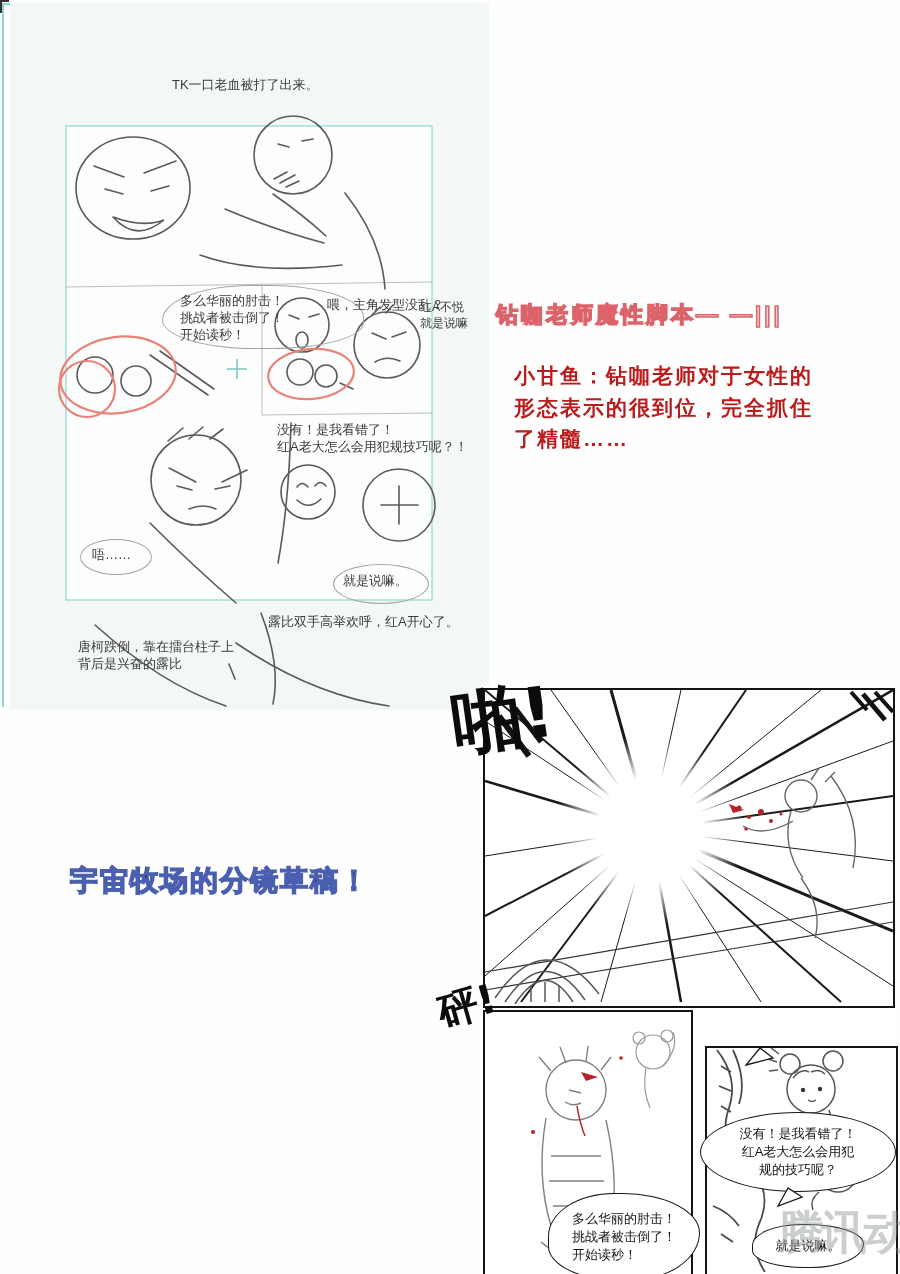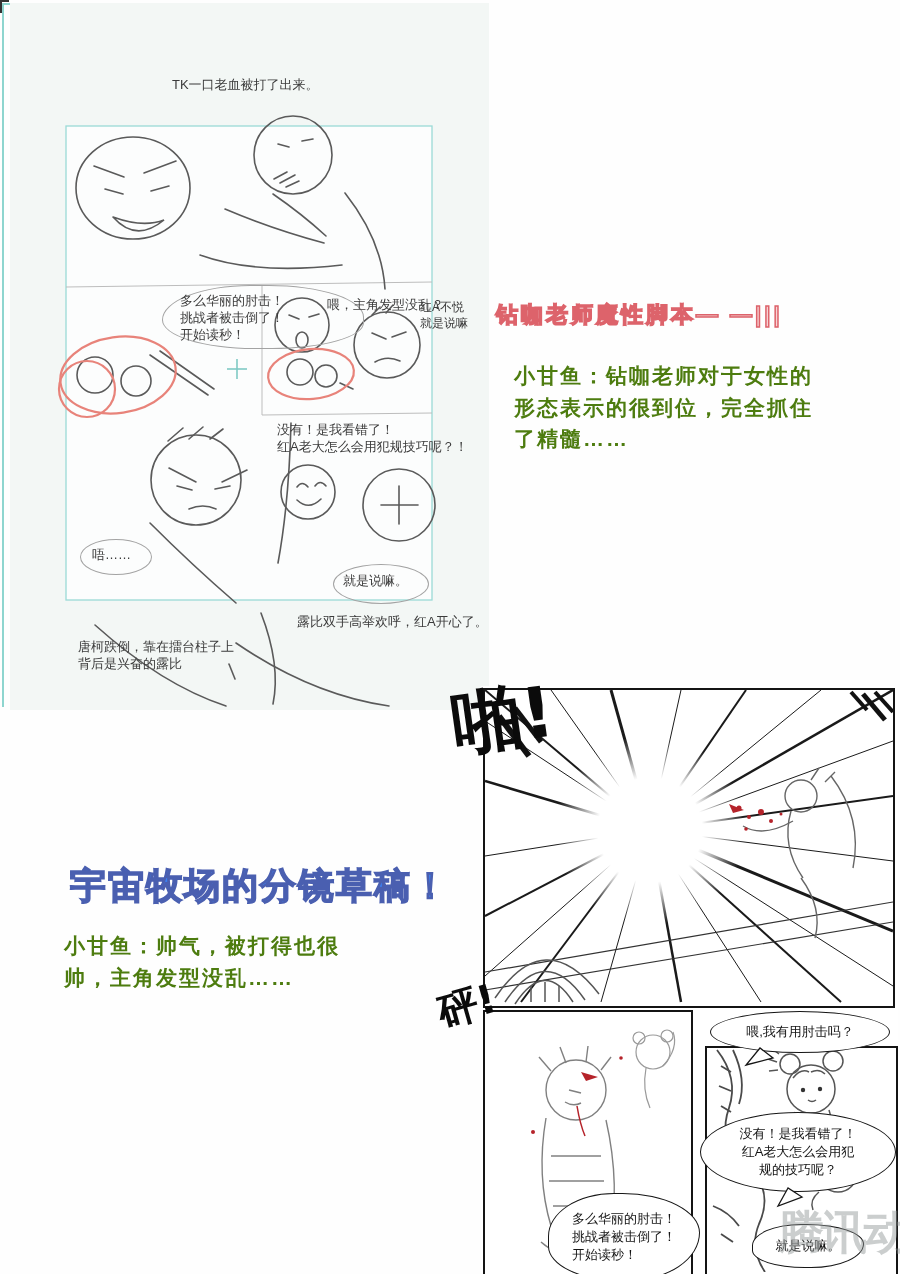--- a/index.html
+++ b/index.html
@@ -11,23 +11,23 @@
   .guide { position:absolute; background:#8ed5cf; }
   .corner-mark { position:absolute; left:0; top:0; width:9px; height:13px; border-left:2px solid #333; border-top:2px solid #333; }
   .sb-art, .comic-art, .tails { position:absolute; pointer-events:none; }
 
   .sb-text { position:absolute; font-size:13px; color:#3b3b3b; line-height:1.32; white-space:pre-line; z-index:3; }
   .sb-outline { position:absolute; border:1px solid #a3a3a3; border-radius:50%; z-index:2; }
 
   
   .hollow-pink { position:absolute; font-size:22px; font-weight:700; letter-spacing:3px;
     color:#f7d4d6; -webkit-text-stroke:1.5px #dd636b; white-space:pre; }
-  .hollow-blue { position:absolute; font-size:36px; font-weight:700; letter-spacing:2px;
-    color:#3b82f6; -webkit-text-stroke:1.5px #4a5fb0; white-space:pre; }
-  .salmon { position:absolute; font-size:21px; font-weight:700; color:#4d7c0f;
+  .hollow-blue { position:absolute; font-size:28px; font-weight:700; letter-spacing:2px;
+    color:#0f172a; -webkit-text-stroke:1.5px #4a5fb0; white-space:pre; }
+  .salmon { position:absolute; font-size:21px; font-weight:700; color:#b91c1c;
     line-height:1.5; letter-spacing:2px; white-space:pre-line; }
 
   
   .comic-page { position:absolute; left:481px; top:686px; width:417px; height:588px; background:#fff; }
   .panel { position:absolute; border:2px solid #141414; z-index:3; }
   .cbubble { position:absolute; background:#fff; border:1.6px solid #161616; color:#141414;
     font-size:13px; line-height:1.4; display:flex; align-items:center; justify-content:center;
     text-align:center; white-space:pre-line; z-index:6; }
   .ellipse { border-radius:50%; }
   .cloud { border-radius:46% 54% 50% 50% / 52% 48% 58% 42%; }
@@ -137,31 +137,29 @@
   <div class="sb-text" style="left:180px; top:292px;">多么华丽的肘击！
 挑战者被击倒了！
 开始读秒！</div>
   <div class="sb-text" style="left:327px; top:296px;">喂，主角发型没乱？</div>
   <div class="sb-text" style="left:420px; top:300px; font-size:12px;">红A不悦
 就是说嘛</div>
   <div class="sb-text" style="left:277px; top:421px;">没有！是我看错了！
 红A老大怎么会用犯规技巧呢？！</div>
   <div class="sb-text" style="left:92px; top:546px;">唔……</div>
   <div class="sb-text" style="left:343px; top:572px;">就是说嘛。</div>
-  <div class="sb-text" style="left:268px; top:613px;margin-left:29px;">露比双手高举欢呼，红A开心了。</div>
+  <div class="sb-text" style="left:268px; top:613px;">露比双手高举欢呼，红A开心了。</div>
   <div class="sb-text" style="left:78px; top:638px;">唐柯跌倒，靠在擂台柱子上
 背后是兴奋的露比</div>
 
   <div class="hollow-pink" style="left:496px; top:300px;">钻咖老师魔性脚本— —|||</div>
   <div class="salmon" style="left:514px; top:360px;">小甘鱼：钻咖老师对于女性的
 形态表示的很到位，完全抓住
 了精髓……</div>
   <div class="hollow-blue" style="left:70px; top:862px;">宇宙牧场的分镜草稿！</div>
-  <div class="salmon" style="left:64px; top:930px;">小甘鱼：帅气，被打得也很
-帅，主角发型没乱……</div>
 
   <div class="comic-page">
     <svg class="comic-art" style="left:0; top:0; z-index:1;" width="417" height="588" viewBox="0 0 417 588">
       <defs>
         <radialGradient id="flash" cx="50%" cy="50%" r="50%">
           <stop offset="0%" stop-color="#ffffff" stop-opacity="1"></stop>
           <stop offset="55%" stop-color="#ffffff" stop-opacity="1"></stop>
           <stop offset="100%" stop-color="#ffffff" stop-opacity="0"></stop>
         </radialGradient>
         <clipPath id="p1">
@@ -305,21 +303,20 @@
             <circle cx="339" cy="403" r="2.2"></circle>
         </g>
       </g>
     </svg>
 
     <div class="panel" style="left:2px; top:2px; width:412px; height:320px;"></div>
     <div class="panel" style="left:2px; top:324px; width:210px; height:264px; border-bottom:none;"></div>
     <div class="panel" style="left:224px; top:360px; width:193px; height:228px; border-bottom:none;"></div>
   </div>
 
-  <div class="cbubble ellipse" style="left:710px; top:1011px; width:180px; height:42px;">喂,我有用肘击吗？</div>
   <div class="cbubble ellipse" style="left:700px; top:1112px; width:196px; height:80px;">没有！是我看错了！
 红A老大怎么会用犯
 规的技巧呢？</div>
   <div class="cbubble cloud ta-l" style="left:548px; top:1193px; width:152px; height:88px;">多么华丽的肘击！
 挑战者被击倒了！
 开始读秒！</div>
   <div class="cbubble cloud" style="left:752px; top:1224px; width:112px; height:44px;">就是说嘛。</div>
 
   <svg class="tails" style="left:0; top:0; z-index:7;" width="900" height="1274" viewBox="0 0 900 1274">
     <path d="M760,1048 l-14,17 l27,-7 z" fill="#fff" stroke="#161616" stroke-width="1.3"></path>

